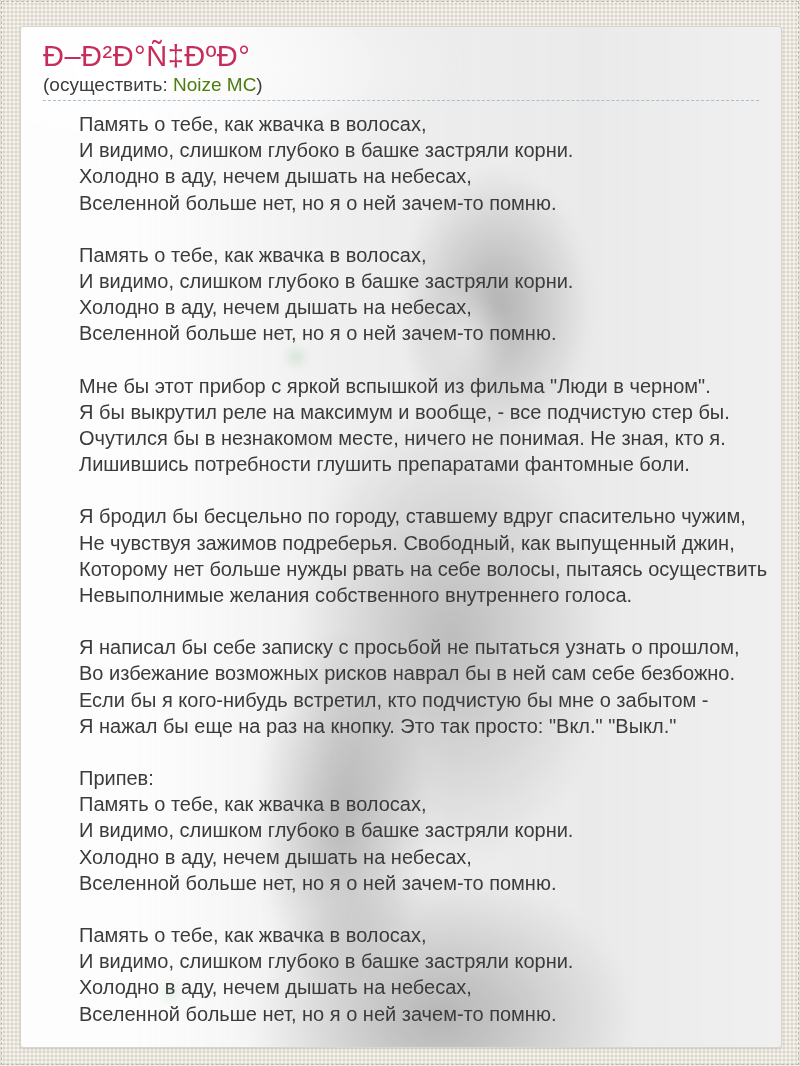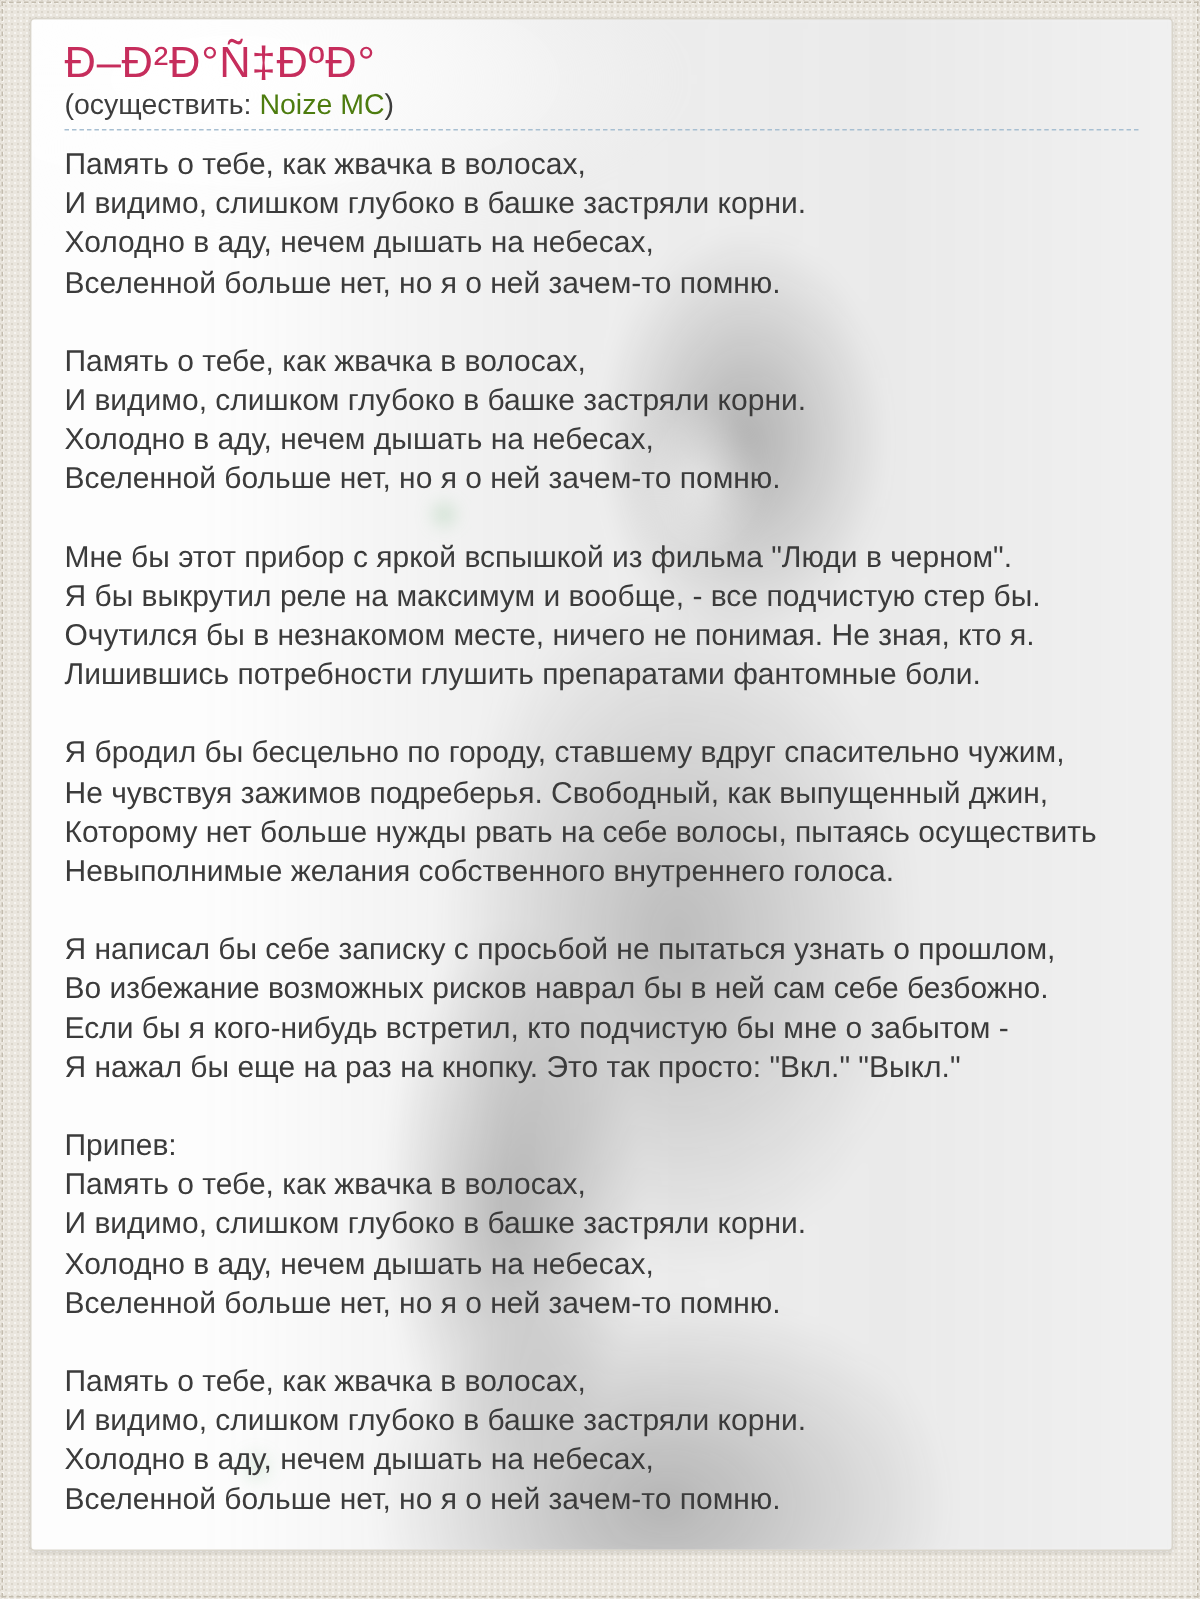--- a/index.html
+++ b/index.html
@@ -13,21 +13,21 @@
     background-size: 4px 4px, 4px 4px;
     background-position: 0 0, 2px 2px;
     font-family: "Liberation Sans", sans-serif;
   }
   .page-frame {
     position: absolute; inset: 1px;
     border: 1px dashed #c3bcae;
     pointer-events: none; z-index: 5;
   }
   .card {
-    position: absolute; left: 20px; top: 12px;
+    position: absolute; left: 20px; top: 26px;
     width: 760px; height: 1020px;
     background: #fdfdfd;
     border: 1px solid #d9d5cb;
     border-radius: 3px;
     box-shadow: 0 1px 3px rgba(0,0,0,0.10);
     overflow: hidden;
   }
   
   .card-bg {
     position: absolute; inset: -10px;
@@ -47,21 +47,21 @@
   .title {
     margin: 0;
     font-size: 29px; line-height: 32px;
     font-weight: normal;
     letter-spacing: 0.5px;
     color: #c62d5c;
   }
   .subtitle { margin-top: 1px; font-size: 19px; line-height: 23px; color: #3d3d3d; }
   .artist-link { color: #4d7c0f; text-decoration: none; cursor: pointer; }
   .separator { border-bottom: 1px dashed #a7bfd2; margin-top: 4px; }
-  .lyrics { margin-top: 10px; font-size: 20px; color: #3b3b3b; }
+  .lyrics { margin-top: 10px; font-size: 20px; color: #3b3b3b; margin-left: 36px; }
   .verse { margin: 0 0 26px 0; line-height: 26.2px; white-space: pre; }
 </style>
 </head>
 <body>
 
 <div class="page-frame"></div>
 
 <div class="card">
   <div class="card-bg"></div>
   <div class="card-content">

